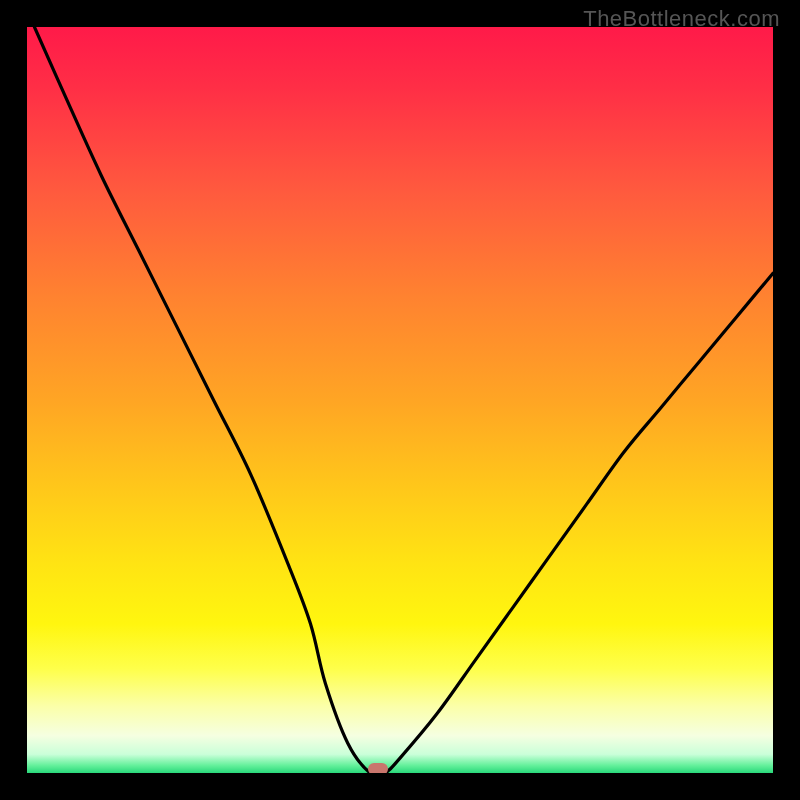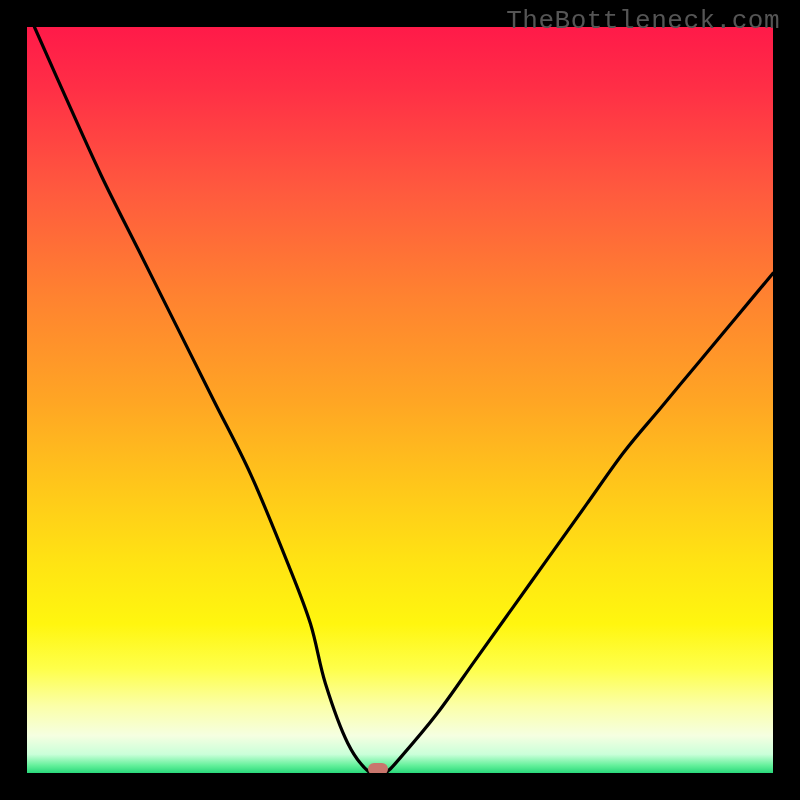--- a/index.html
+++ b/index.html
@@ -15,25 +15,24 @@
     position: relative;
     width: 800px;
     height: 800px;
     background: #000;
   }
   .watermark {
     position: absolute;
     top: 6px;
     right: 20px;
     color: #555;
-    font-size: 26px;
+    font-size: 22px;
     font-weight: 500;
     letter-spacing: 0.5px;
     z-index: 30;
-    font-family: Liberation Mono, monospace;
   }
   .plot-area {
     position: absolute;
     left: 27px;
     top: 27px;
     width: 746px;
     height: 746px;
     overflow: hidden;
   }
   .gradient {

